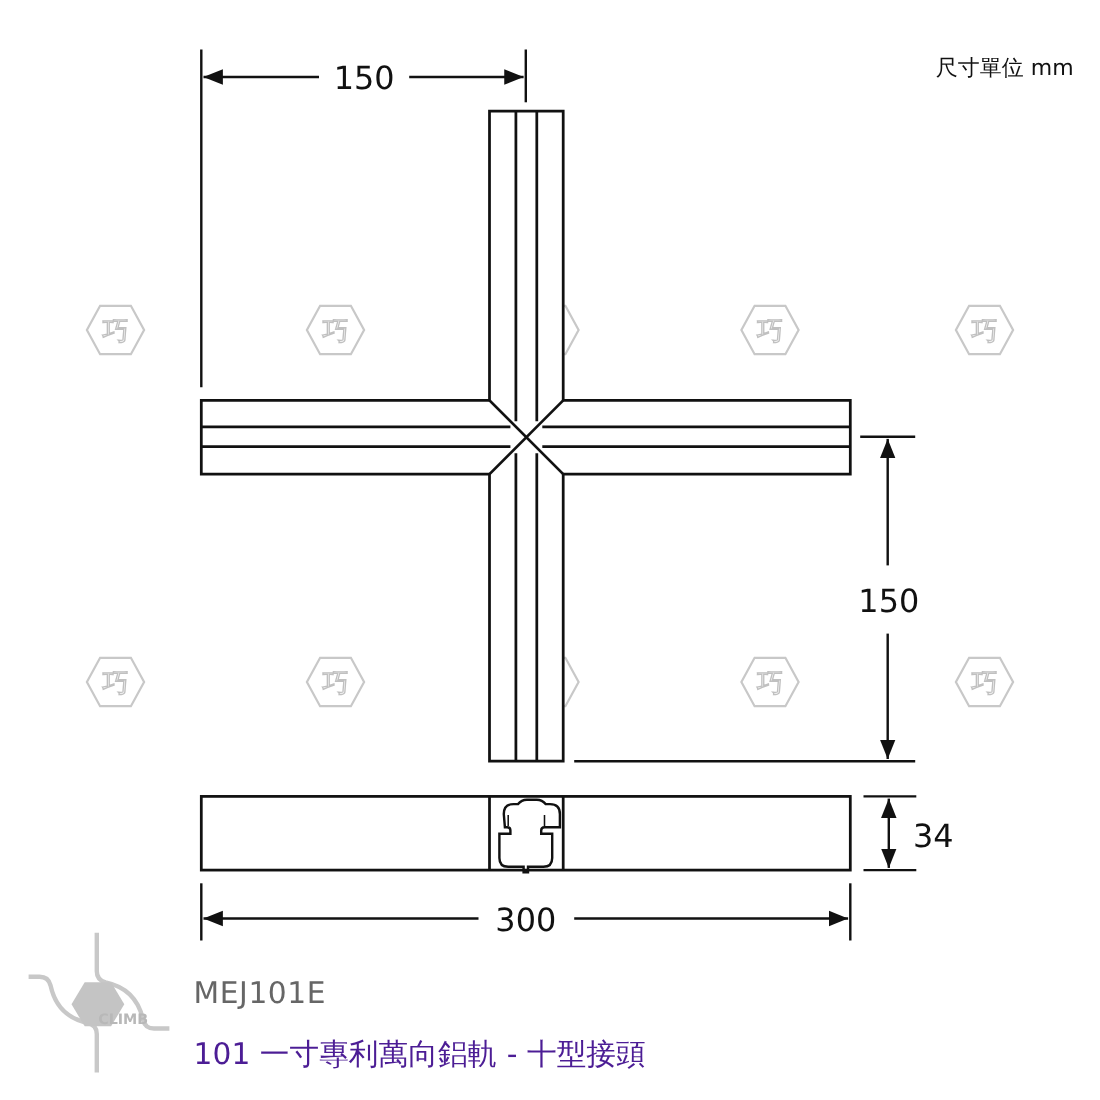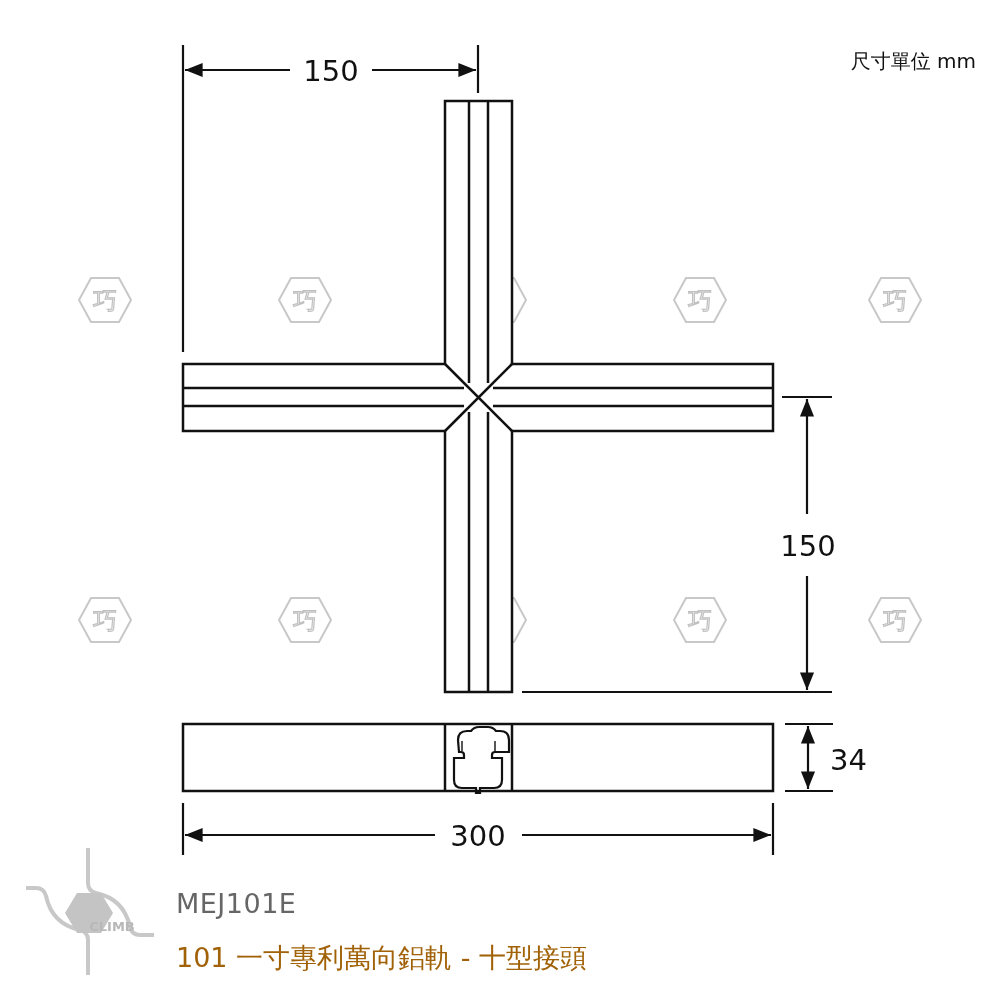--- a/index.html
+++ b/index.html
@@ -1,20 +1,20 @@
 <!DOCTYPE html>
 <html><head>
 <meta charset="utf-8">
 <style>
   html,body{margin:0;padding:0;background:#fff;}
   body{width:1000px;height:1000px;position:relative;overflow:hidden;font-family:"DejaVu Sans","Liberation Sans",sans-serif;}
   svg{position:absolute;left:0;top:0;}
   .units{position:absolute;right:24px;top:24px;font-size:20px;color:#111;margin-top:24px;}
   .code{position:absolute;left:176px;top:888px;font-size:27px;color:#666;letter-spacing:0.5px;}
-  .title{position:absolute;left:176px;top:940px;font-size:27px;color:#a16207;}
+  .title{position:absolute;left:176px;top:940px;font-size:27px;color:#4c1d95;}
   .dimtext{font-family:"DejaVu Sans","Liberation Sans",sans-serif;font-size:29px;fill:#111;}
 </style>
 </head>
 <body>
 
 <svg width="1000" height="1000" viewBox="0 0 1000 1000">
   <defs>
     <marker id="arr" viewBox="0 0 10 10" refX="10" refY="5" markerWidth="8" markerHeight="8" orient="auto-start-reverse">
       <path d="M0,1 L10,5 L0,9 z" fill="#111"></path>
     </marker>

